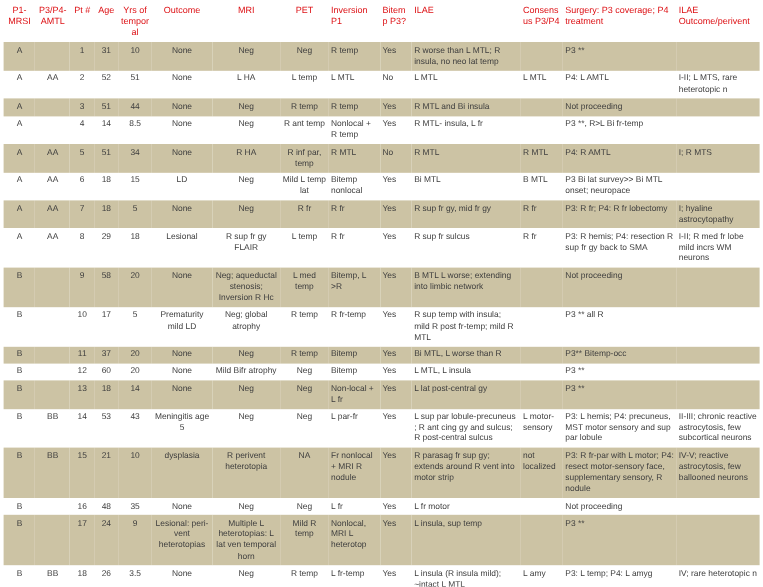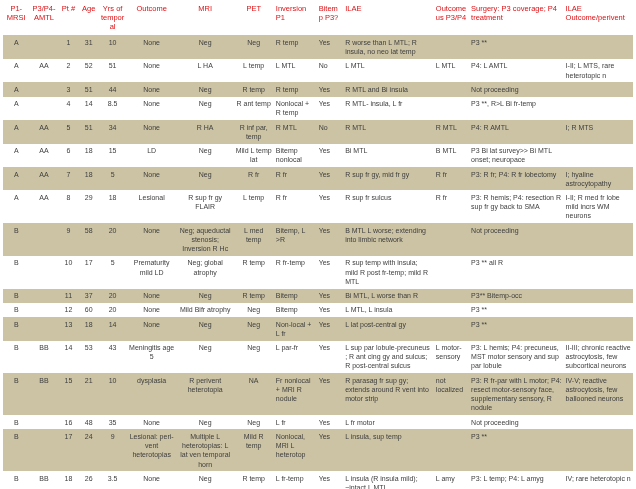--- a/index.html
+++ b/index.html
@@ -66,21 +66,21 @@
           <th class="a-center">P3/P4- AMTL</th>
           <th class="a-center">Pt #</th>
           <th class="a-center">Age</th>
           <th class="a-center">Yrs of temporal</th>
           <th class="a-center">Outcome</th>
           <th class="a-center">MRI</th>
           <th class="a-center">PET</th>
           <th class="a-left">Inversion P1</th>
           <th class="a-left">Bitemp P3?</th>
           <th class="a-left">ILAE</th>
-          <th class="a-left">Outcome us P3/P4</th>
+          <th class="a-left">Consens us P3/P4</th>
           <th class="a-left">Surgery: P3 coverage; P4 treatment</th>
           <th class="a-left">ILAE Outcome/perivent</th>
         </tr>
     </thead>
     <tbody id="table-body">
         <tr class="band">
           <td class="a-center">A</td>
           <td class="a-center"></td>
           <td class="a-center">1</td>
           <td class="a-center">31</td>

